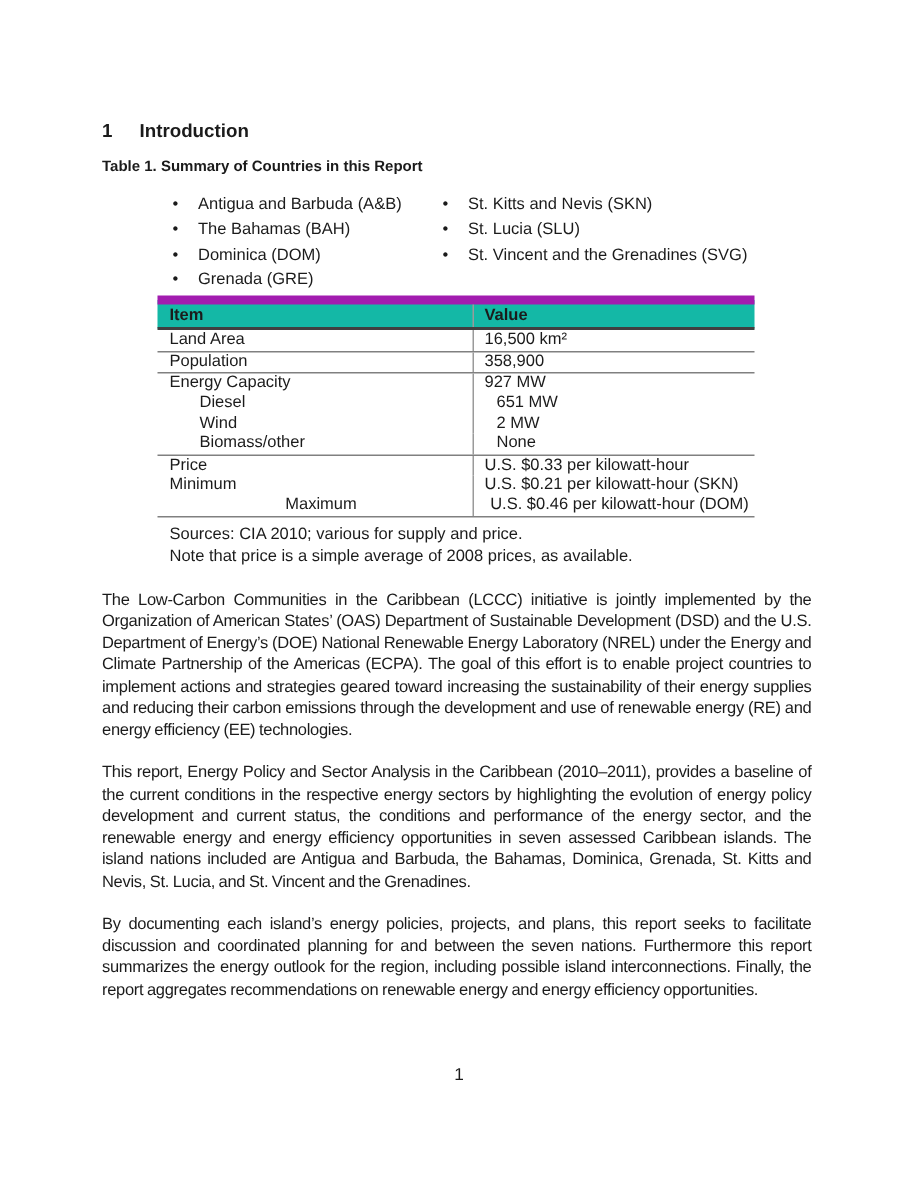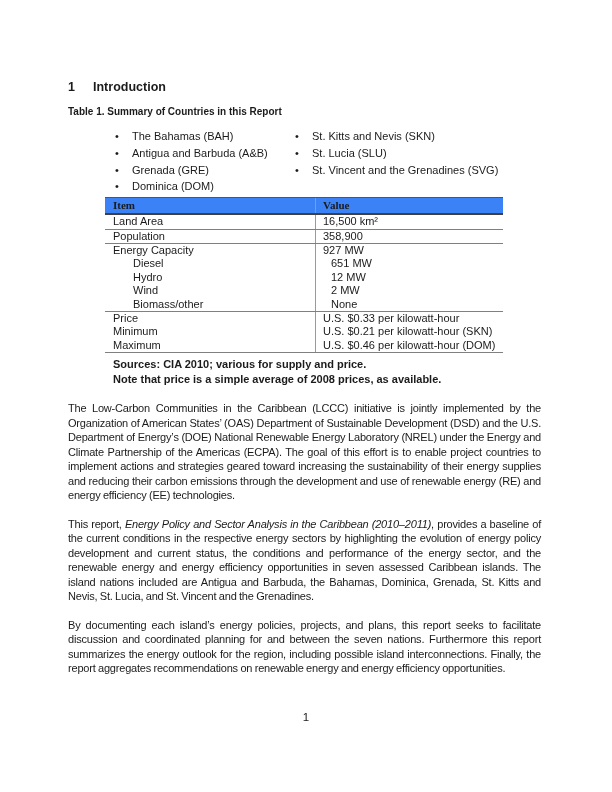--- a/index.html
+++ b/index.html
@@ -25,53 +25,52 @@
   .bullet { display:inline-block; width:17px; }
   .bullet::before { content:"\2022"; }
 
   .summary-table {
     margin:2px 0 0 37px;
     width:398px;
     border-collapse:collapse;
     font-size:11px;
   }
   .summary-table th {
-    background:#3b82f6;
+    background:#14b8a6;
     text-align:left;
     font-weight:bold;
     line-height:15px;
-    border-top:1px solid #a21caf;
+    border-top:6px solid #a21caf;
     border-bottom:2px solid #404040;
     padding:0 0 0 8px;
-    font-family:Liberation Serif, serif;
   }
   .summary-table td {
     line-height:13.4px;
     padding:0 0 0 8px;
     vertical-align:top;
     margin-left:16px;
   }
   .summary-table .col-item { width:182px; }
   .summary-table td.val, .summary-table th.val { border-left:1px solid #9a9a9a; padding-left:7px; }
   .summary-table td.sub { padding-left:28px; }
   .summary-table td.val.sub { padding-left:15px; }
   .summary-table tr.rule td { border-bottom:1px solid #808080; }
-  .summary-table tr.last td { border-bottom:1px solid #808080; }
+  .summary-table tr.last td { border-bottom:1px solid #808080;text-align:center; }
 
-  .table-notes { margin:4px 0 0 45px; font-size:11px; line-height:15px;font-weight:bold; }
+  .table-notes { margin:4px 0 0 45px; font-size:11px; line-height:15px; }
 
   .para {
     font-size:11px;
     line-height:14.5px;
     text-align:justify;
     margin:14px 0 0 0;
     letter-spacing:-0.2px;
     word-spacing:-0.4px;
   }
-  .italic { font-style:italic; }
+  .italic { }
 
   .page-number {
     position:absolute;
     top:711px; left:0; right:0;
     text-align:center;
     font-size:11.5px;
   }
 </style>
 </head>
 <body>
@@ -83,33 +82,33 @@
       <span class="heading-num">1</span>
       <span>Introduction</span>
     </div>
 
     <div class="table-title">Table 1. Summary of Countries in this Report</div>
 
     <div class="countries">
       <ul class="col-a">
         <li>
             <span class="bullet"></span>
+            <span>Antigua and Barbuda (A&amp;B)</span>
+          </li>
+        <li>
+            <span class="bullet"></span>
             <span>The Bahamas (BAH)</span>
           </li>
         <li>
             <span class="bullet"></span>
-            <span>Antigua and Barbuda (A&amp;B)</span>
+            <span>Dominica (DOM)</span>
           </li>
         <li>
             <span class="bullet"></span>
             <span>Grenada (GRE)</span>
-          </li>
-        <li>
-            <span class="bullet"></span>
-            <span>Dominica (DOM)</span>
           </li>
       </ul>
       <ul class="col-b">
         <li>
             <span class="bullet"></span>
             <span>St. Kitts and Nevis (SKN)</span>
           </li>
         <li>
             <span class="bullet"></span>
             <span>St. Lucia (SLU)</span>
@@ -139,24 +138,20 @@
         </tr>
         <tr>
           <td class="col-item">Energy Capacity</td>
           <td class="val">927 MW</td>
         </tr>
         <tr>
           <td class="col-item sub">Diesel</td>
           <td class="val sub">651 MW</td>
         </tr>
         <tr>
-          <td class="col-item sub">Hydro</td>
-          <td class="val sub">12 MW</td>
-        </tr>
-        <tr>
           <td class="col-item sub">Wind</td>
           <td class="val sub">2 MW</td>
         </tr>
         <tr class="rule">
           <td class="col-item sub">Biomass/other</td>
           <td class="val sub">None</td>
         </tr>
         <tr>
           <td class="col-item">Price</td>
           <td class="val">U.S. $0.33 per kilowatt-hour</td>

